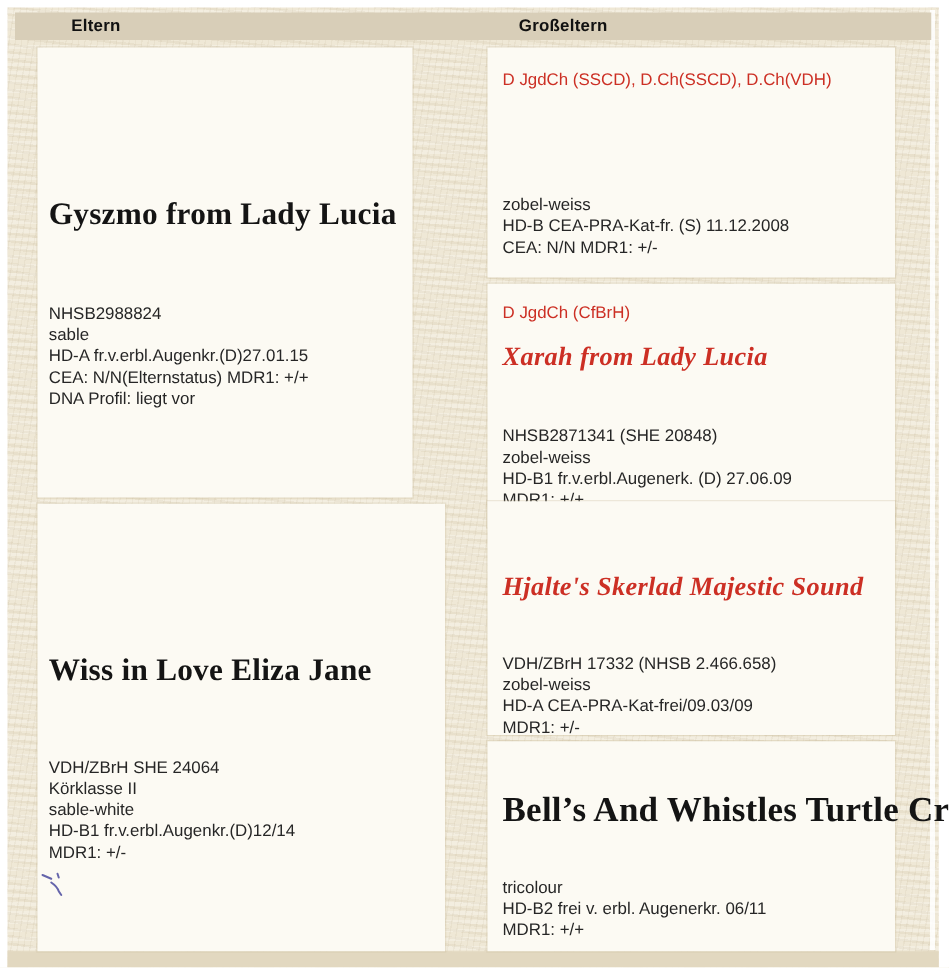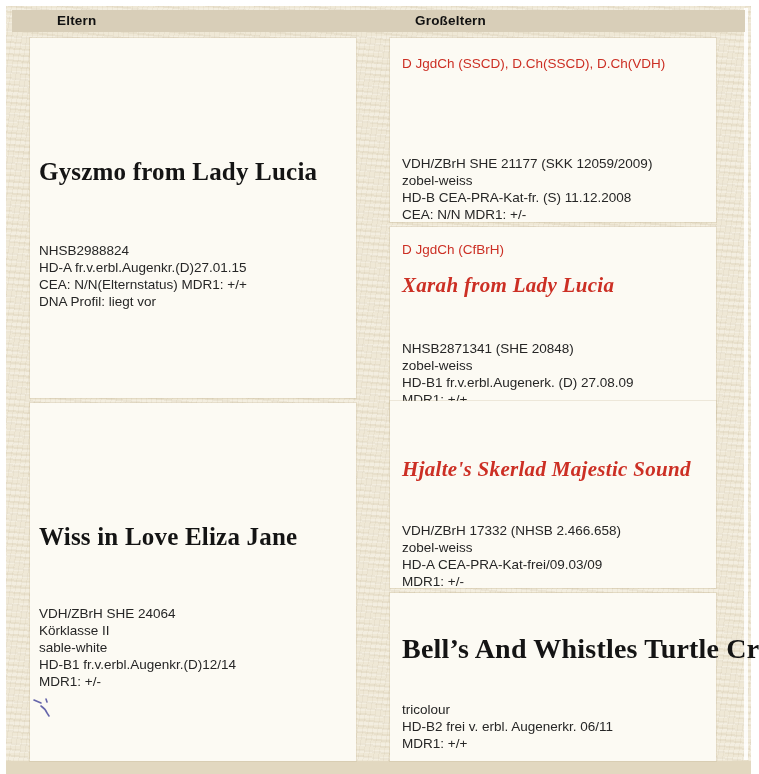--- a/index.html
+++ b/index.html
@@ -74,58 +74,58 @@
 
   <div class="paper texture"></div>
   <div class="right-line"></div>
   <div class="bottom-band texture"></div>
 
   <div class="header-bar texture">
     <span class="hdr" style="left:45px">Eltern</span>
     <span class="hdr" style="left:403px">Großeltern</span>
   </div>
 
-  <div class="cell" style="left:30px;top:38px;width:326px;height:360px">
+  <div class="cell" style="left:30px;top:38px;width:300px;height:360px">
     <div class="pname" style="top:120px">Gyszmo from Lady Lucia</div>
     <div class="details left-col" style="top:204px">
       <div>NHSB2988824</div>
+      <div>sable</div>
       <div>HD-A fr.v.erbl.Augenkr.(D)27.01.15</div>
       <div>CEA: N/N(Elternstatus) MDR1: +/+</div>
       <div>DNA Profil: liegt vor</div>
     </div>
   </div>
 
   <div class="cell" style="left:30px;top:403px;width:326px;height:358px">
     <div class="pname" style="top:120px">Wiss in Love Eliza Jane</div>
     <div class="details left-col" style="top:202px">
       <div>VDH/ZBrH SHE 24064</div>
       <div>Körklasse II</div>
       <div>sable-white</div>
       <div>HD-B1 fr.v.erbl.Augenkr.(D)12/14</div>
       <div>MDR1: +/-</div>
     </div>
   </div>
 
   <div class="cell" style="left:390px;top:38px;width:326px;height:184px">
     <div class="gtitle" style="top:17px">D JgdCh (SSCD), D.Ch(SSCD), D.Ch(VDH)</div>
     <div class="details right-col" style="top:117px">
-      <div>VDH/ZBrH SHE 21177 (SKK 12059/2009)</div>
       <div>zobel-weiss</div>
       <div>HD-B CEA-PRA-Kat-fr. (S) 11.12.2008</div>
       <div>CEA: N/N MDR1: +/-</div>
     </div>
   </div>
 
   <div class="cell" style="left:390px;top:227px;width:326px;height:195px">
     <div class="gtitle" style="top:14px">D JgdCh (CfBrH)</div>
     <div class="gname" style="top:46px">Xarah from Lady Lucia</div>
     <div class="details right-col" style="top:113px">
       <div>NHSB2871341 (SHE 20848)</div>
       <div>zobel-weiss</div>
-      <div>HD-B1 fr.v.erbl.Augenerk. (D) 27.08.09</div>
+      <div>HD-B1 fr.v.erbl.Augenerk. (D) 27.06.09</div>
       <div>MDR1: +/+</div>
     </div>
   </div>
 
   <div class="cell" style="left:390px;top:401px;width:326px;height:187px">
     <div class="gname" style="top:56px">Hjalte's Skerlad Majestic Sound</div>
     <div class="details right-col" style="top:121px">
       <div>VDH/ZBrH 17332 (NHSB 2.466.658)</div>
       <div>zobel-weiss</div>
       <div>HD-A CEA-PRA-Kat-frei/09.03/09</div>

